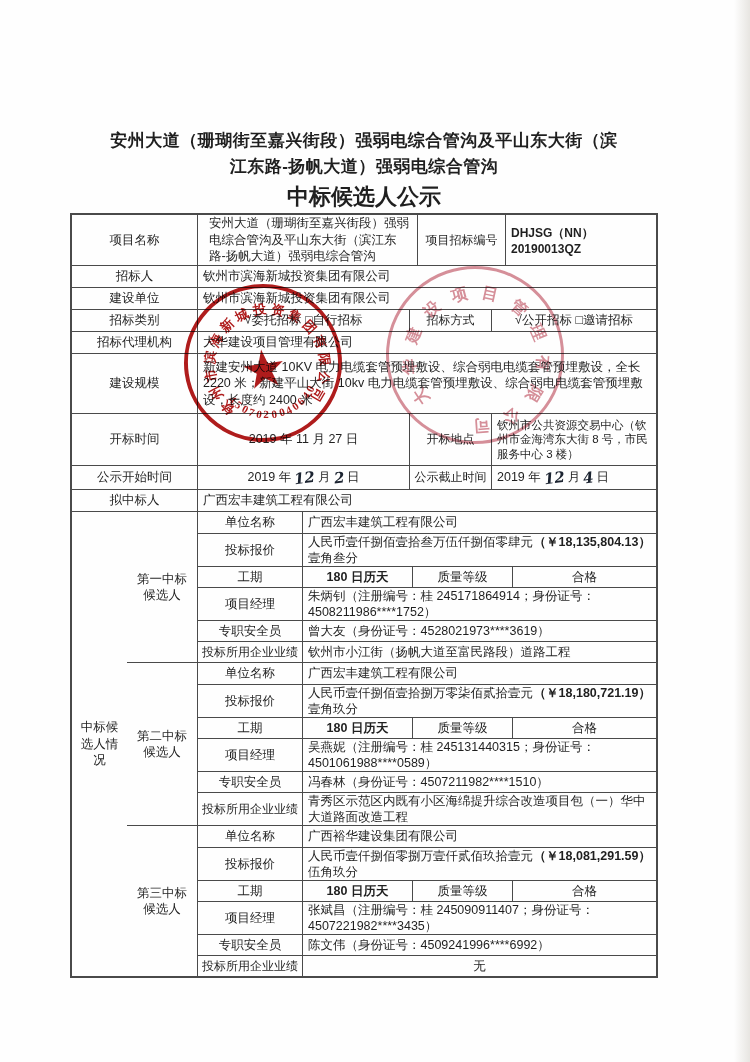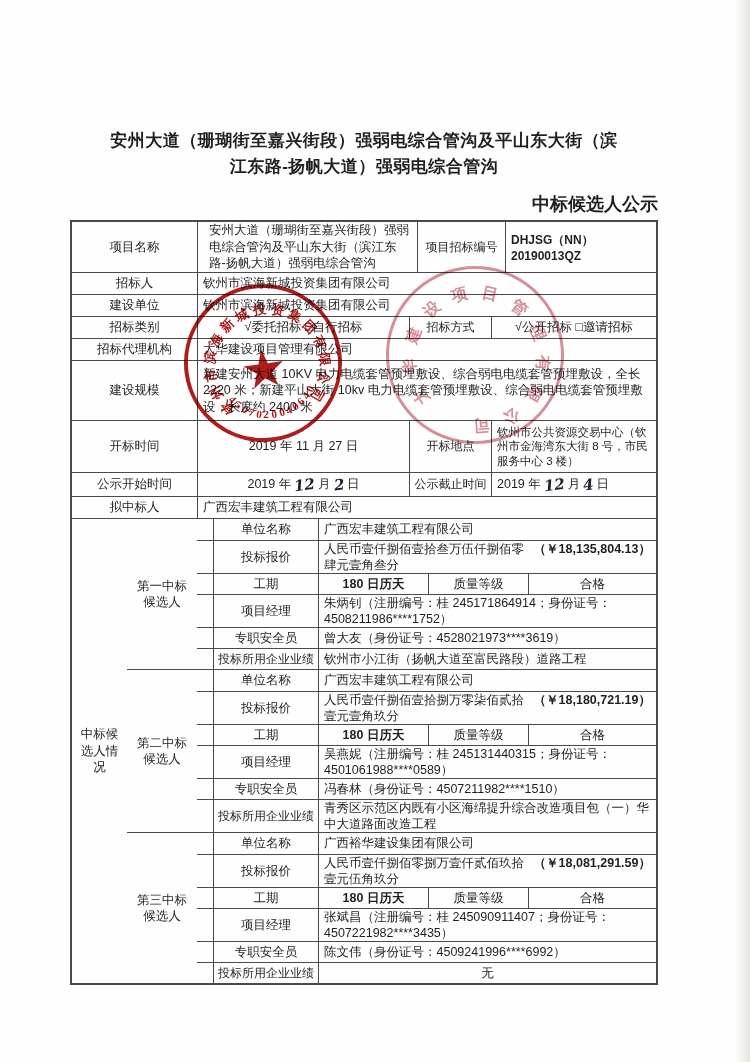--- a/index.html
+++ b/index.html
@@ -11,21 +11,21 @@
     color:#1f1f1f;
     overflow:hidden;
   }
   .scan-edge-right{
     position:absolute;right:0;top:0;width:16px;height:100%;
     background:linear-gradient(to left,#e7e5e1,rgba(255,255,255,0));
   }
   .doc{position:absolute;left:70px;top:128px;width:588px;}
   .title{ text-align:center; font-weight:bold; }
   .title .t-line{font-size:17px;line-height:26px;letter-spacing:.5px;}
-  .title .t-sub{font-size:18px;line-height:26px;margin-top:11px;text-align:right;}
+  .title .t-sub{font-size:22px;line-height:26px;margin-top:4px;}
   .table{
     margin-top:3px;
     border:2px solid #4a4a4a;
     font-size:12.5px;
   }
   .tr{display:flex;border-top:1px solid #4a4a4a;box-sizing:border-box;}
   .tr:first-child{border-top:none;}
   .td{
     border-left:1px solid #4a4a4a;
     box-sizing:border-box;
@@ -61,21 +61,21 @@
     font-size:15px;color:#1b2330;
     display:inline-block;transform:rotate(-7deg);
     margin:0 3px;
   }
   .cands{flex:1;min-width:0;display:flex;flex-direction:column;}
   .cand{display:flex;border-top:1px solid #4a4a4a;}
   .cand:first-child{border-top:none;}
   .cand-rows{flex:1;min-width:0;display:flex;flex-direction:column;}
   .crow{display:flex;border-top:1px solid #4a4a4a;box-sizing:border-box;}
   .crow:first-child{border-top:none;}
-  .crow .td:first-child{border-left:1px solid #4a4a4a;margin-left:16px;}
+  .crow .td:first-child{border-left:1px solid #4a4a4a;}
   
   .stamp{
     position:absolute;border-radius:50%;
     mix-blend-mode:multiply;pointer-events:none;
   }
   .stamp-a{
     left:184px;top:284px;width:150px;height:150px;
     border:4px solid rgba(176,28,28,.8);
     transform:rotate(-8deg);
   }

